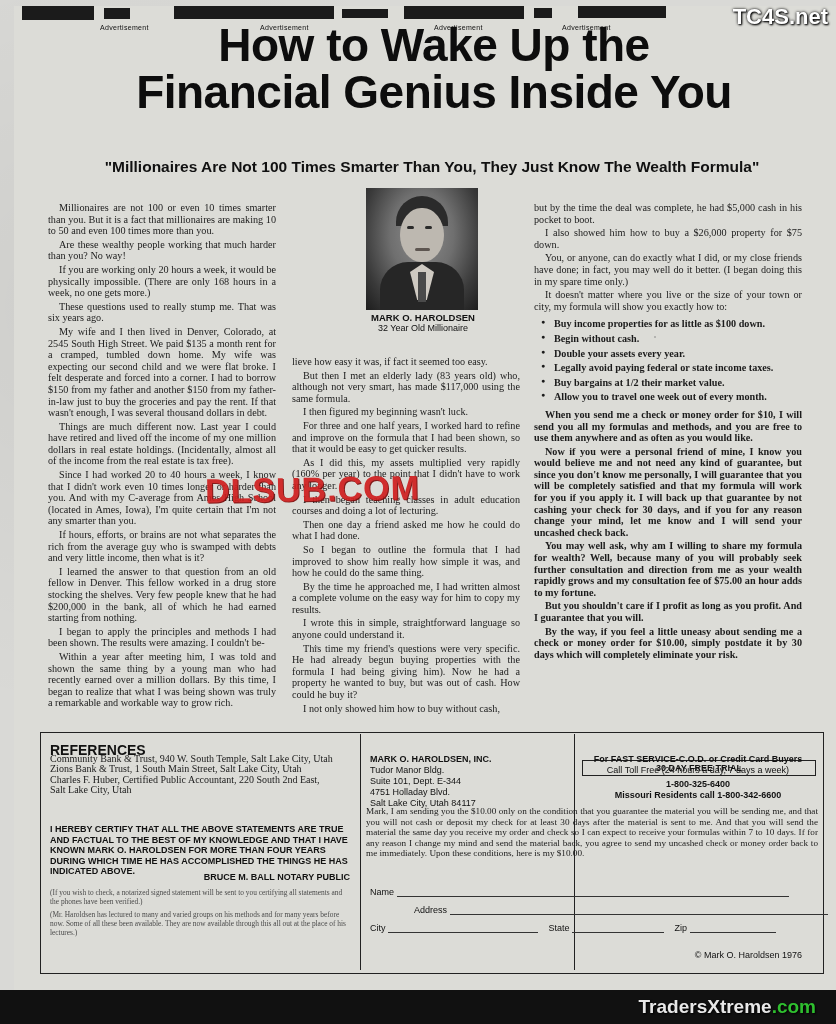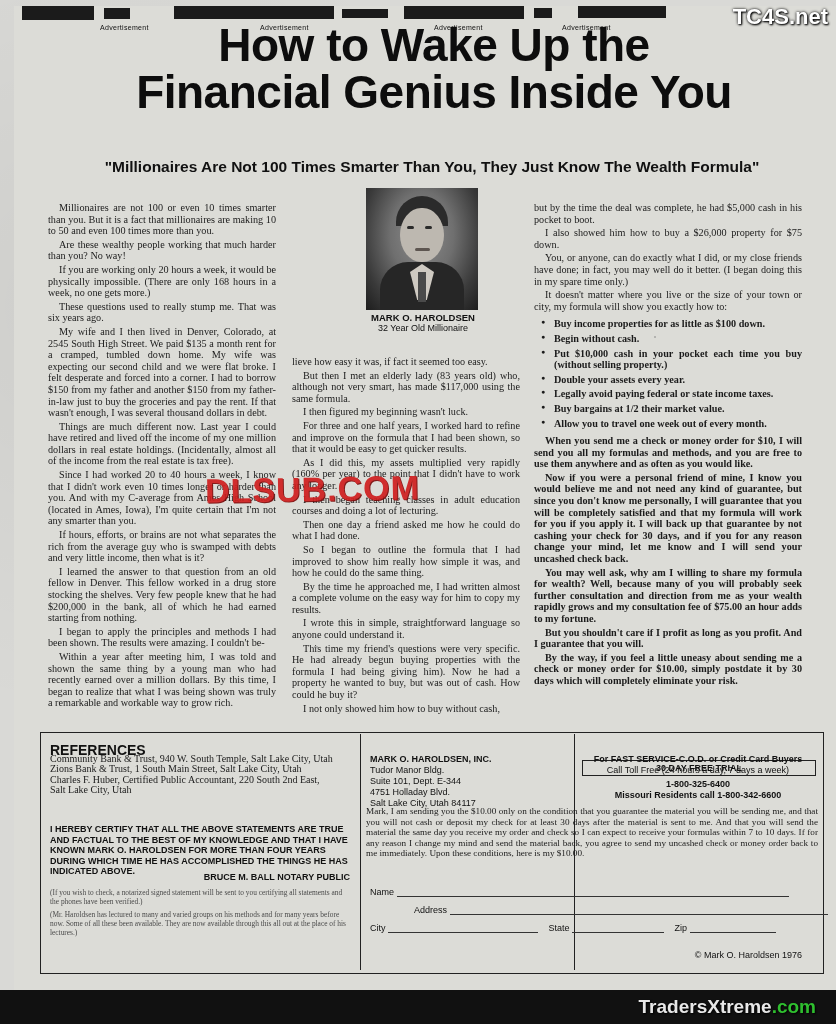--- a/index.html
+++ b/index.html
@@ -166,21 +166,20 @@
   </div>
 
   <div class="col col3">
     <p style="text-indent:0">but by the time the deal was complete, he had $5,000 cash in his pocket to boot.</p>
     <p>I also showed him how to buy a $26,000 property for $75 down.</p>
     <p>You, or anyone, can do exactly what I did, or my close friends have done; in fact, you may well do it better. (I began doing this in my spare time only.)</p>
     <p>It doesn't matter where you live or the size of your town or city, my formula will show you exactly how to:</p>
     <ul class="bullets">
       <li>Buy income properties for as little as $100 down.</li>
       <li>Begin without cash.</li>
-      <li>Put $10,000 cash in your pocket each time you buy (without selling property.)</li>
       <li>Double your assets every year.</li>
       <li>Legally avoid paying federal or state income taxes.</li>
       <li>Buy bargains at 1/2 their market value.</li>
       <li>Allow you to travel one week out of every month.</li>
     </ul>
     <p style="font-weight:bold">When you send me a check or money order for $10, I will send you all my formulas and methods, and you are free to use them anywhere and as often as you would like.</p>
     <p style="font-weight:bold">Now if you were a personal friend of mine, I know you would believe me and not need any kind of guarantee, but since you don't know me personally, I will guarantee that you will be completely satisfied and that my formula will work for you if you apply it. I will back up that guarantee by not cashing your check for 30 days, and if you for any reason change your mind, let me know and I will send your uncashed check back.</p>
     <p style="font-weight:bold">You may well ask, why am I willing to share my formula for wealth? Well, because many of you will probably seek further consultation and direction from me as your wealth rapidly grows and my consultation fee of $75.00 an hour adds to my fortune.</p>
     <p style="font-weight:bold">But you shouldn't care if I profit as long as you profit. And I guarantee that you will.</p>
     <p style="font-weight:bold">By the way, if you feel a little uneasy about sending me a check or money order for $10.00, simply postdate it by 30 days which will completely eliminate your risk.</p>

